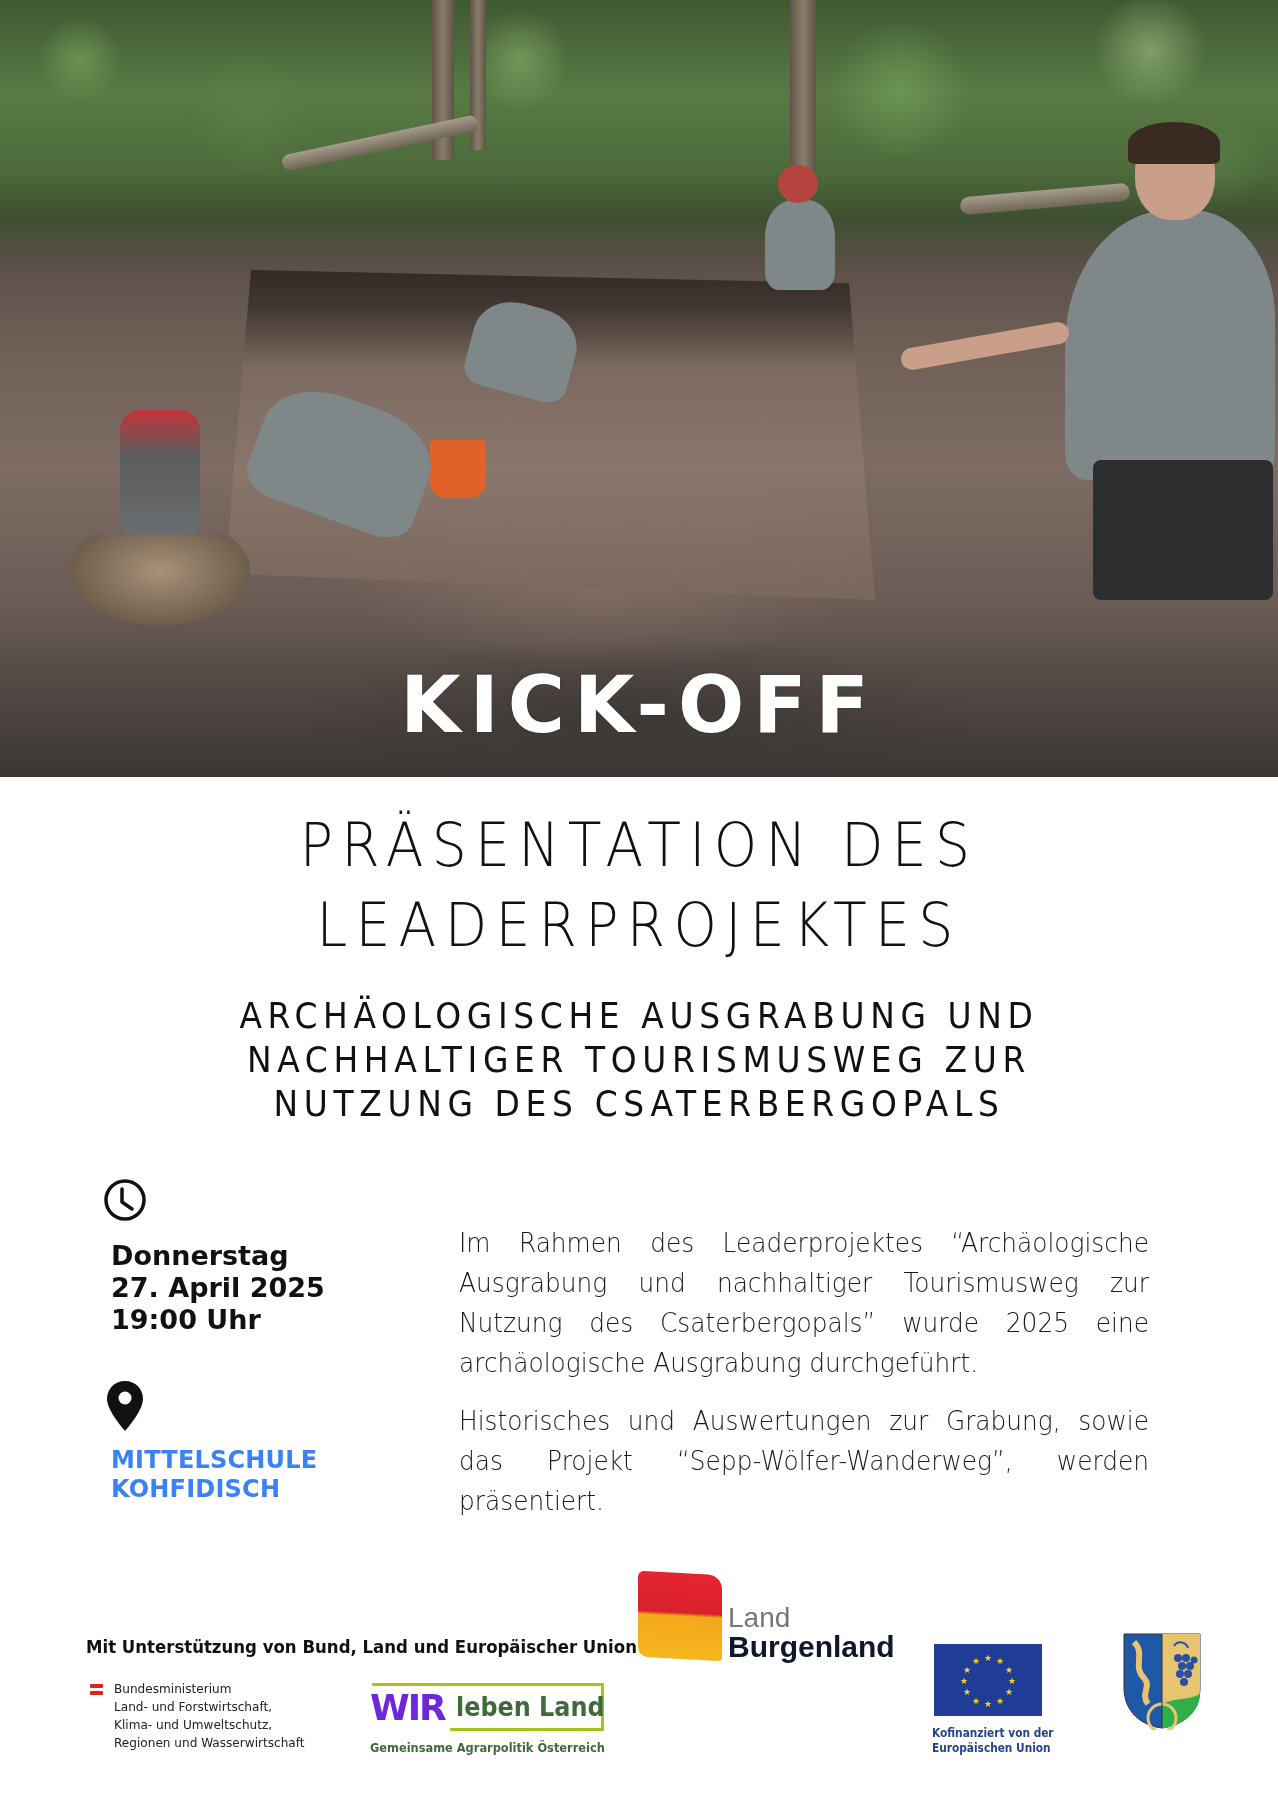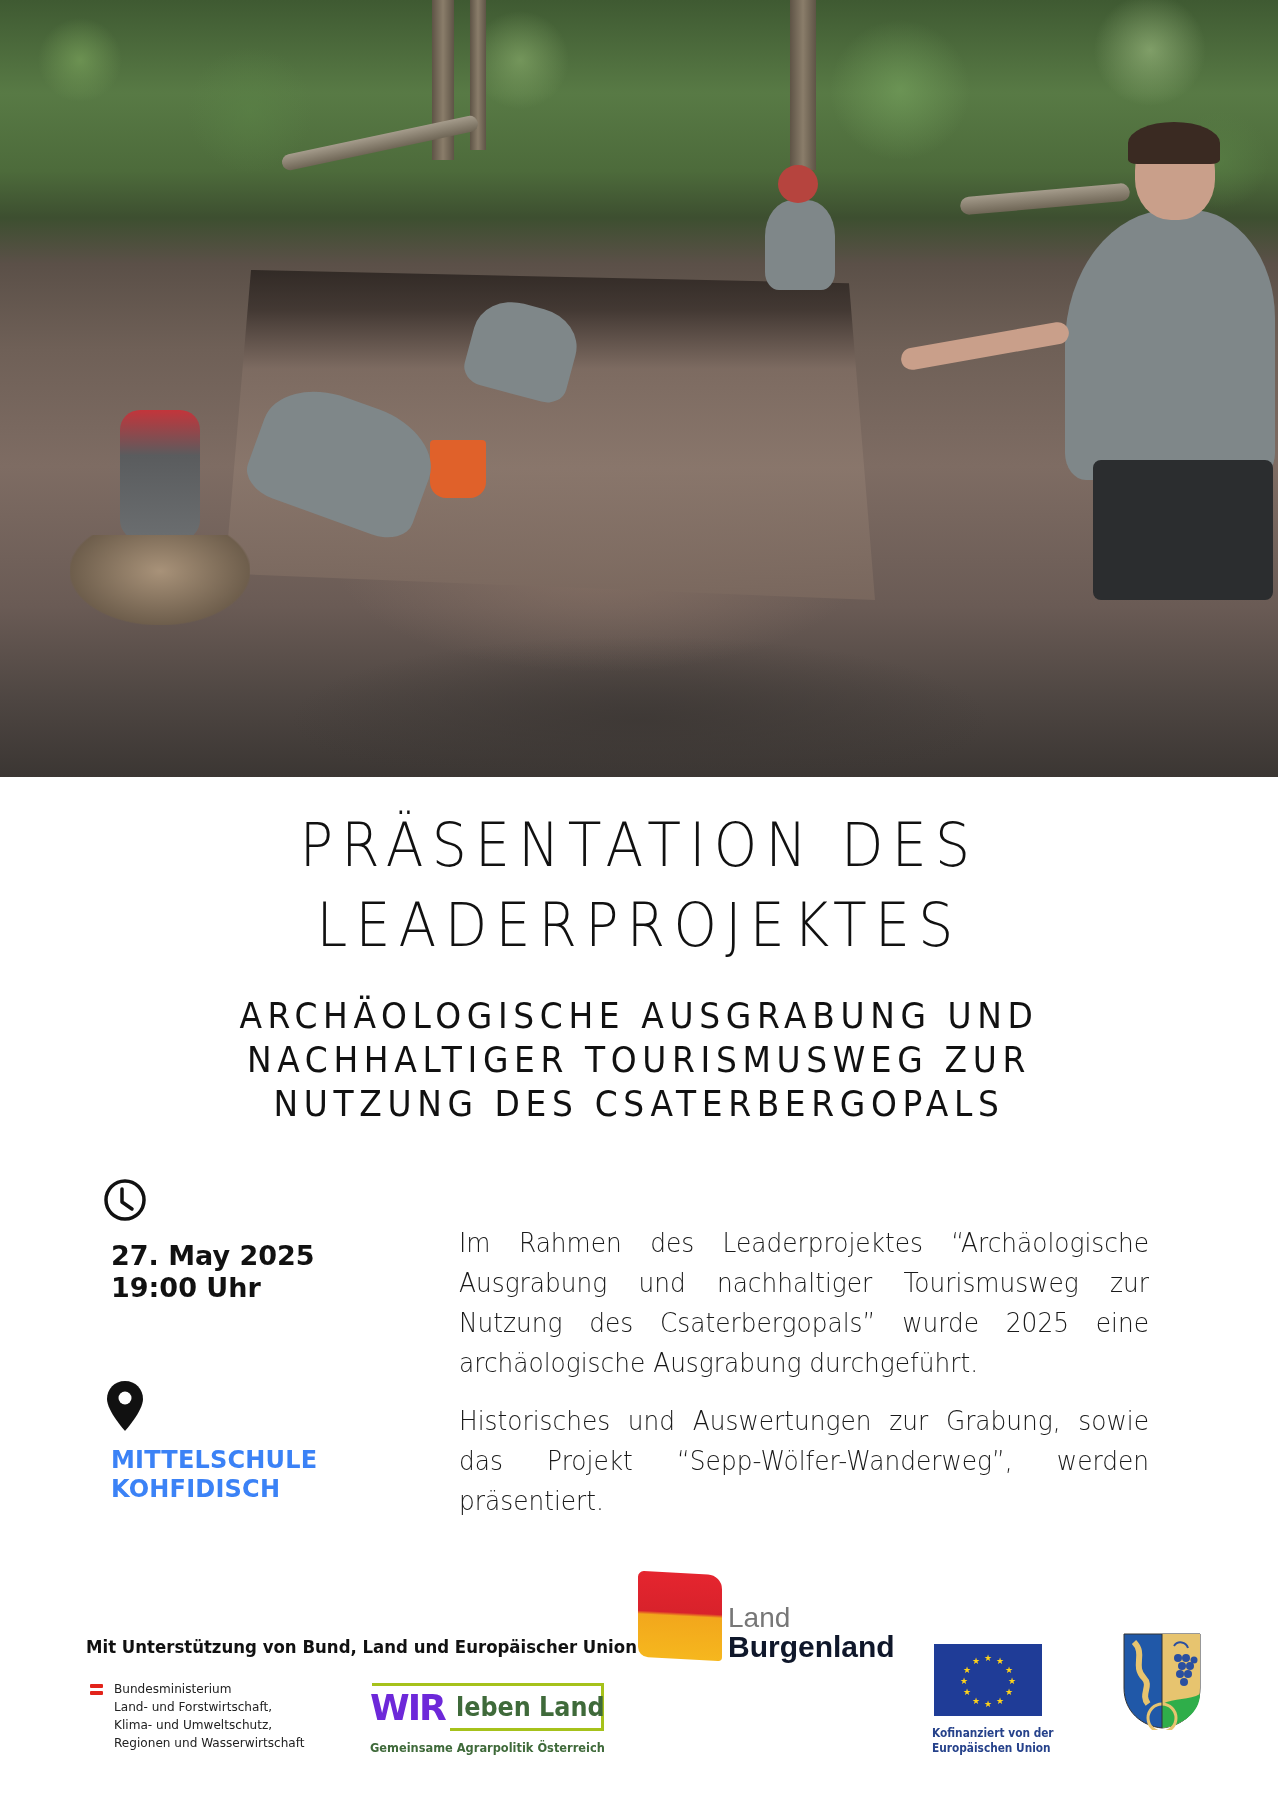--- a/index.html
+++ b/index.html
@@ -127,36 +127,38 @@
 
   <div class="person" style="left:765px;top:200px;width:70px;height:90px;"></div>
   <div style="position:absolute;left:778px;top:165px;width:40px;height:38px;border-radius:50%;background:#b6443e;"></div>
 
   <div class="person" style="left:1065px;top:210px;width:210px;height:270px;border-radius:50% 40% 10% 10%;"></div>
   <div style="position:absolute;left:1135px;top:130px;width:80px;height:90px;border-radius:45%;background:#c99f8a;"></div>
   <div style="position:absolute;left:1128px;top:122px;width:92px;height:42px;border-radius:50% 50% 10% 10%;background:#3a2a22;"></div>
   <div class="shorts" style="left:1093px;top:460px;width:180px;height:140px;"></div>
   <div style="position:absolute;left:900px;top:335px;width:170px;height:22px;background:#c99f8a;border-radius:12px;transform:rotate(-10deg);"></div>
 
+  <div class="kickoff">KICK-OFF</div>
 </div>
 
 <div class="title" style="top:812px;">PRÄSENTATION DES</div>
 <div class="title" style="top:892px;">LEADERPROJEKTES</div>
 
 <div class="subtitle" style="top:994px;">ARCHÄOLOGISCHE AUSGRABUNG UND</div>
 <div class="subtitle" style="top:1038px;">NACHHALTIGER TOURISMUSWEG ZUR</div>
 <div class="subtitle" style="top:1082px;">NUTZUNG DES CSATERBERGOPALS</div>
 
 <svg class="icon-clock" viewBox="0 0 44 44">
   <circle cx="22" cy="22" r="19" fill="none" stroke="#111" stroke-width="3.5"></circle>
   <path d="M19 11 L19 24 L29 31" fill="none" stroke="#111" stroke-width="3.5" stroke-linecap="round" stroke-linejoin="round"></path>
 </svg>
 
 <div class="when">
-  <div>27. May 2025</div>
+  <div>Donnerstag</div>
+  <div>27. April 2025</div>
   <div>19:00 Uhr</div>
 </div>
 
 <svg class="icon-pin" viewBox="0 0 38 52">
   <path d="M19 1 C8.5 1 1 9 1 19 C1 31 19 51 19 51 C19 51 37 31 37 19 C37 9 29.5 1 19 1 Z" fill="#111"></path>
   <circle cx="19" cy="18" r="6.5" fill="#fff"></circle>
 </svg>
 
 <div class="where">
   <div>MITTELSCHULE</div>

